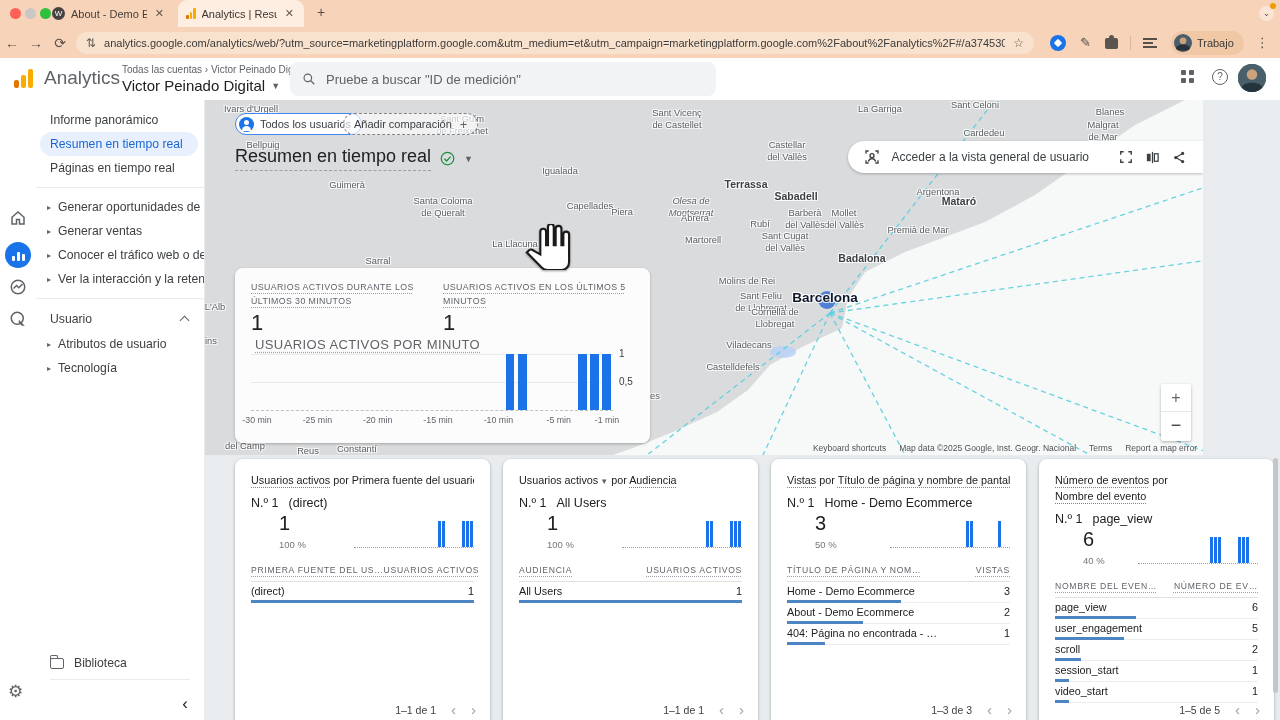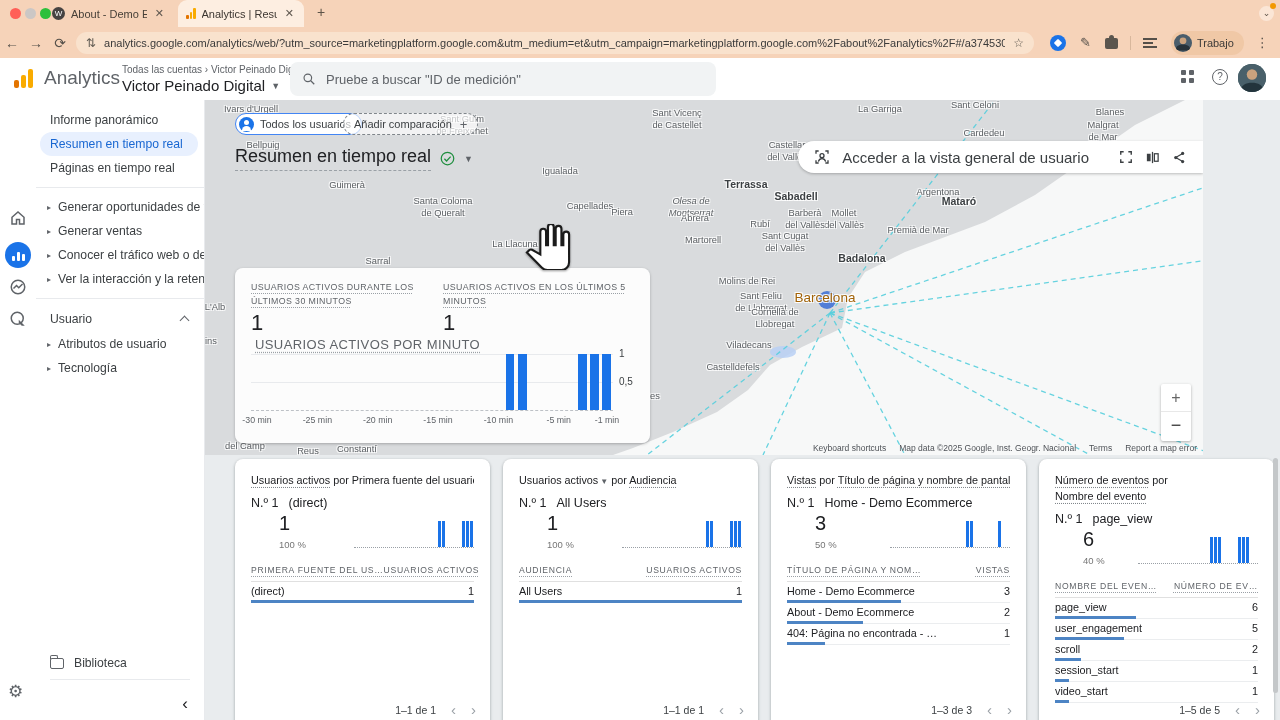--- a/index.html
+++ b/index.html
@@ -93,34 +93,34 @@
   #nav-collapse{position:absolute;right:16px;bottom:8px;font-size:17px;color:#202124;line-height:1}
 
   
   #main{position:absolute;left:205px;top:100px;right:0;bottom:0;background:#e9ecee}
   #map{position:absolute;left:0;top:0;width:998px;height:355px;background:#d9dbdd;overflow:hidden}
   #map svg.geo{position:absolute;left:0;top:0}
   .map-label{position:absolute;transform:translateX(-50%);white-space:pre-line;text-align:center;
     font-size:9.3px;line-height:1.25;color:#5c6064;
     text-shadow:-1px -1px 0 rgba(255,255,255,.85),1px -1px 0 rgba(255,255,255,.85),-1px 1px 0 rgba(255,255,255,.85),1px 1px 0 rgba(255,255,255,.85)}
   .map-label.b1{font-size:10.5px;font-weight:bold;color:#3c4043}
-  .map-label.b2{font-size:13.5px;font-weight:normal;color:#a16207}
+  .map-label.b2{font-size:13.5px;font-weight:bold;color:#0f172a}
 
   #chip-all{position:absolute;left:30px;top:13px;height:22px;border:1px solid #4285f4;border-radius:12px;background:#fff;display:flex;align-items:center;gap:6px;padding:0 10px 0 3px;font-size:11px;color:#3c4043}
   .chip-avatar{width:15px;height:15px;border-radius:50%;background:#1a73e8;position:relative;flex:none}
   .chip-avatar:before{content:"";position:absolute;left:5px;top:3px;width:5px;height:5px;border-radius:50%;background:#fff}
   .chip-avatar:after{content:"";position:absolute;left:3px;top:9px;width:9px;height:5px;border-radius:5px 5px 0 0;background:#fff}
   #chip-add{position:absolute;left:138px;top:13px;height:22px;border:1px dashed #80868b;border-radius:12px;background:rgba(255,255,255,.65);display:flex;align-items:center;gap:8px;padding:0 10px;font-size:11px;color:#3c4043}
   #chip-add .plus{font-size:13px;color:#5f6368}
 
   #rt-title{position:absolute;left:30px;top:46px;display:flex;align-items:center;gap:9px}
   #rt-title .t{font-size:18px;color:#202124;border-bottom:1px dashed #9aa0a6;padding-bottom:3px}
   #rt-title .dd{font-size:9px;color:#5f6368}
 
-  #snapshot-pill{position:absolute;right:0;top:41px;height:32px;background:#fff;border-radius:16px 0 0 16px;box-shadow:0 1px 3px rgba(0,0,0,.25);display:flex;align-items:center;padding:0 16px;gap:12px;font-size:15px;color:#3c4043}
+  #snapshot-pill{position:absolute;right:0;top:41px;height:32px;background:#fff;border-radius:16px 0 0 16px;box-shadow:0 1px 3px rgba(0,0,0,.25);display:flex;align-items:center;padding:0 16px;gap:12px;font-size:12px;color:#3c4043}
   #snapshot-pill .gap{width:6px}
   #snapshot-pill svg{display:block}
 
   
   #rt-card{position:absolute;left:30px;top:168px;width:415px;height:175px;background:rgba(255,255,255,.9);border-radius:8px;box-shadow:0 1px 3px rgba(0,0,0,.25)}
   .rt-label{position:absolute;top:12px;width:188px;font-size:8.8px;letter-spacing:.4px;color:#5f6368;line-height:1.6;
     text-decoration:underline dotted #9aa0a6;text-underline-offset:3px}
   .rt-value{position:absolute;top:42px;font-size:22px;color:#202124}
   #rt-minute-label{position:absolute;left:20px;top:69px;font-size:13px;letter-spacing:.4px;color:#5f6368;
     text-decoration:underline dotted #9aa0a6;text-underline-offset:3px;white-space:nowrap}

